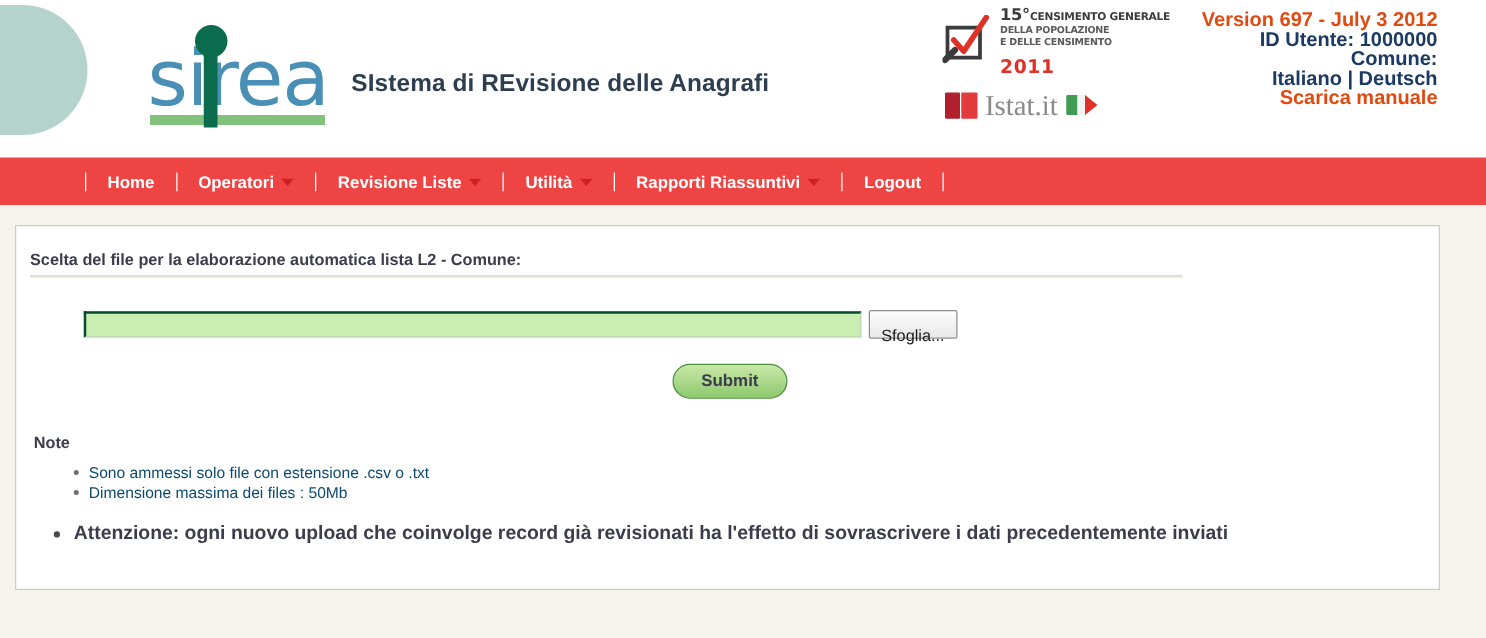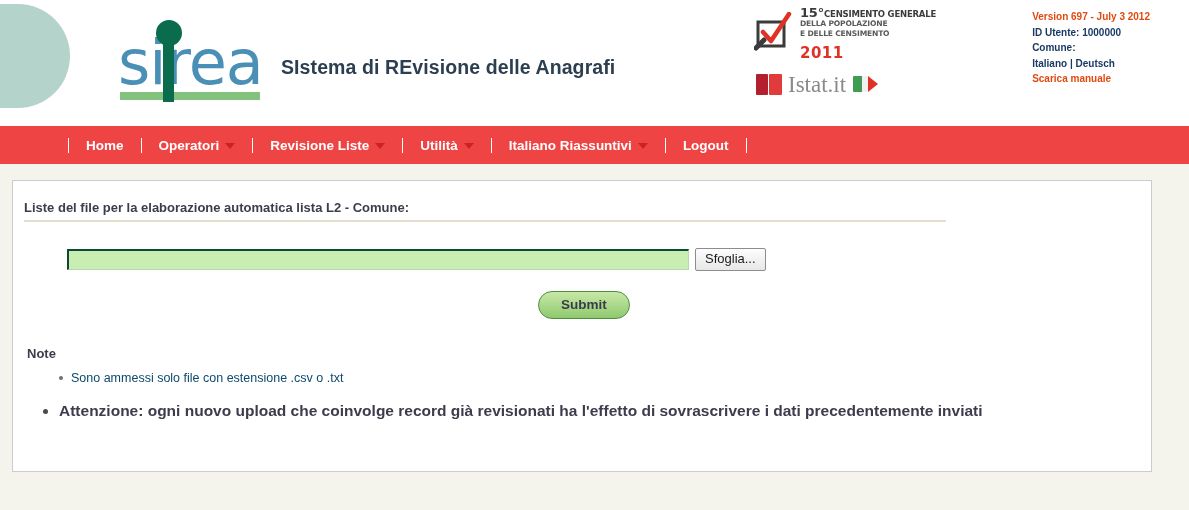--- a/index.html
+++ b/index.html
@@ -103,21 +103,22 @@
   }
   .istat-flag { margin-left: 7px; display:flex; align-items:center; }
   .flag-g { width: 9px; height: 16px; background: #3f9c52; border-radius: 1px 0 0 1px;}
   .flag-w { width: 6px; height: 16px; background: #f2f2f2; }
   .flag-r { width: 0; height: 0; border-left: 10px solid #e03127; border-top: 8px solid transparent; border-bottom: 8px solid transparent; }
 
   
   .userinfo {
     position: absolute;
     right: 39px; top: 9px;
-    font-size: 10px;
+    text-align: right;
+    font-size: 16px;
     font-weight: bold;
     line-height: 15.5px;
     color: #1a3a63;
   }
   .userinfo .accent { color: #e04a10; }
   .userinfo .row { white-space: nowrap; }
 
   
   .navbar {
     position: relative;
@@ -184,21 +185,21 @@
     border-right: 1px solid #b9d8b0;
     border-bottom: 1px solid #b9d8b0;
   }
   .browse-btn {
     font-family: "Liberation Sans", sans-serif;
     font-size: 13px;
     color: #1a1a1a;
     background: linear-gradient(#fdfdfd, #e7e7e7);
     border: 1px solid #8d8d8d;
     border-radius: 2px;
-    padding: 3px 9px 4px 9px;
+    padding: 13px 9px 4px 9px;
     height: 23px;
     line-height: 14px;
     cursor: pointer;
   }
   .submit-wrap { margin-top: 20px; text-align: left; padding-left: 525px; }
   .submit-btn {
     font-family: "Liberation Sans", sans-serif;
     font-size: 13.5px;
     font-weight: bold;
     color: #3b3b4a;
@@ -321,46 +322,47 @@
     </div>
     <div class="nav-item">
       <span>Revisione Liste</span>
       <span class="caret"></span>
     </div>
     <div class="nav-item">
       <span>Utilità</span>
       <span class="caret"></span>
     </div>
     <div class="nav-item">
-      <span>Italiano Riassuntivi</span>
+      <span>Rapporti Riassuntivi</span>
       <span class="caret"></span>
     </div>
     <div class="nav-item">
       <span>Logout</span>
     </div>
   </div>
 
   <div class="content-wrap">
     <div class="panel">
 
-      <div class="section-title">Liste del file per la elaborazione automatica lista L2 - Comune:</div>
+      <div class="section-title">Scelta del file per la elaborazione automatica lista L2 - Comune:</div>
 
       <div class="upload-row">
         <input class="file-input" type="text" placeholder="" style="">
         <button class="browse-btn">Sfoglia...</button>
       </div>
 
       <div class="submit-wrap">
         <button class="submit-btn">Submit</button>
       </div>
 
       <div class="notes-title">Note</div>
 
       <ul class="notes">
         <li>Sono ammessi solo file con estensione .csv o .txt</li>
+        <li>Dimensione massima dei files : 50Mb</li>
       </ul>
 
       <ul class="warn">
         <li>Attenzione: ogni nuovo upload che coinvolge record già revisionati ha l'effetto di sovrascrivere i dati precedentemente inviati</li>
       </ul>
 
     </div>
   </div>
 
 </div>

